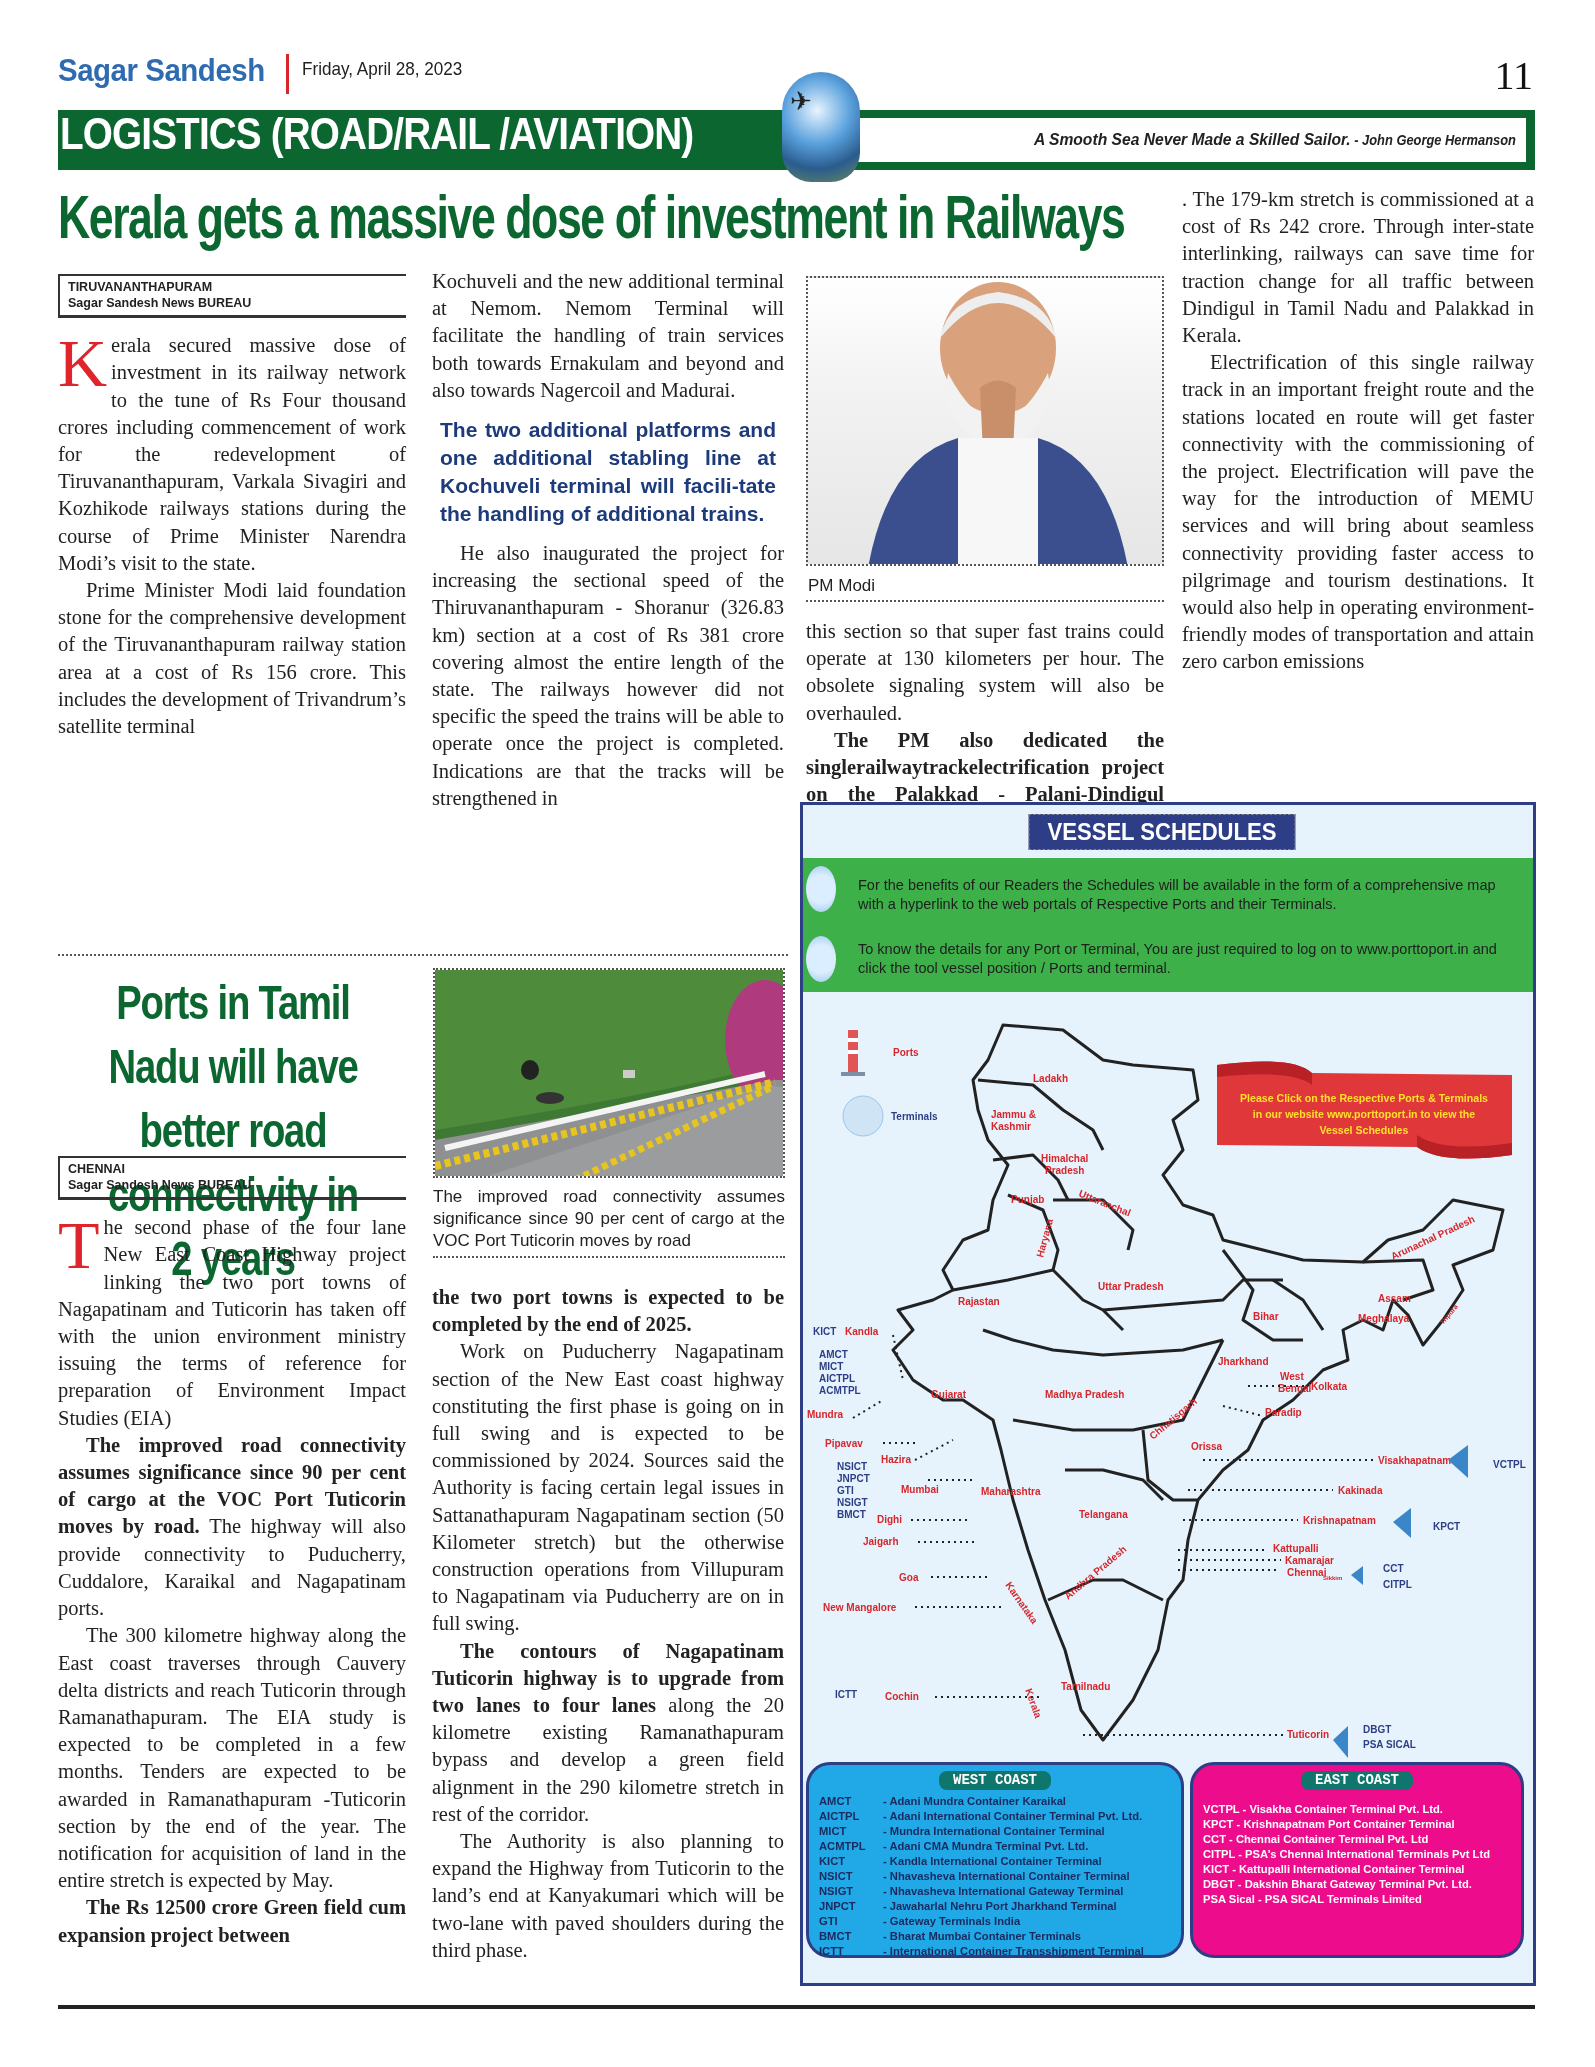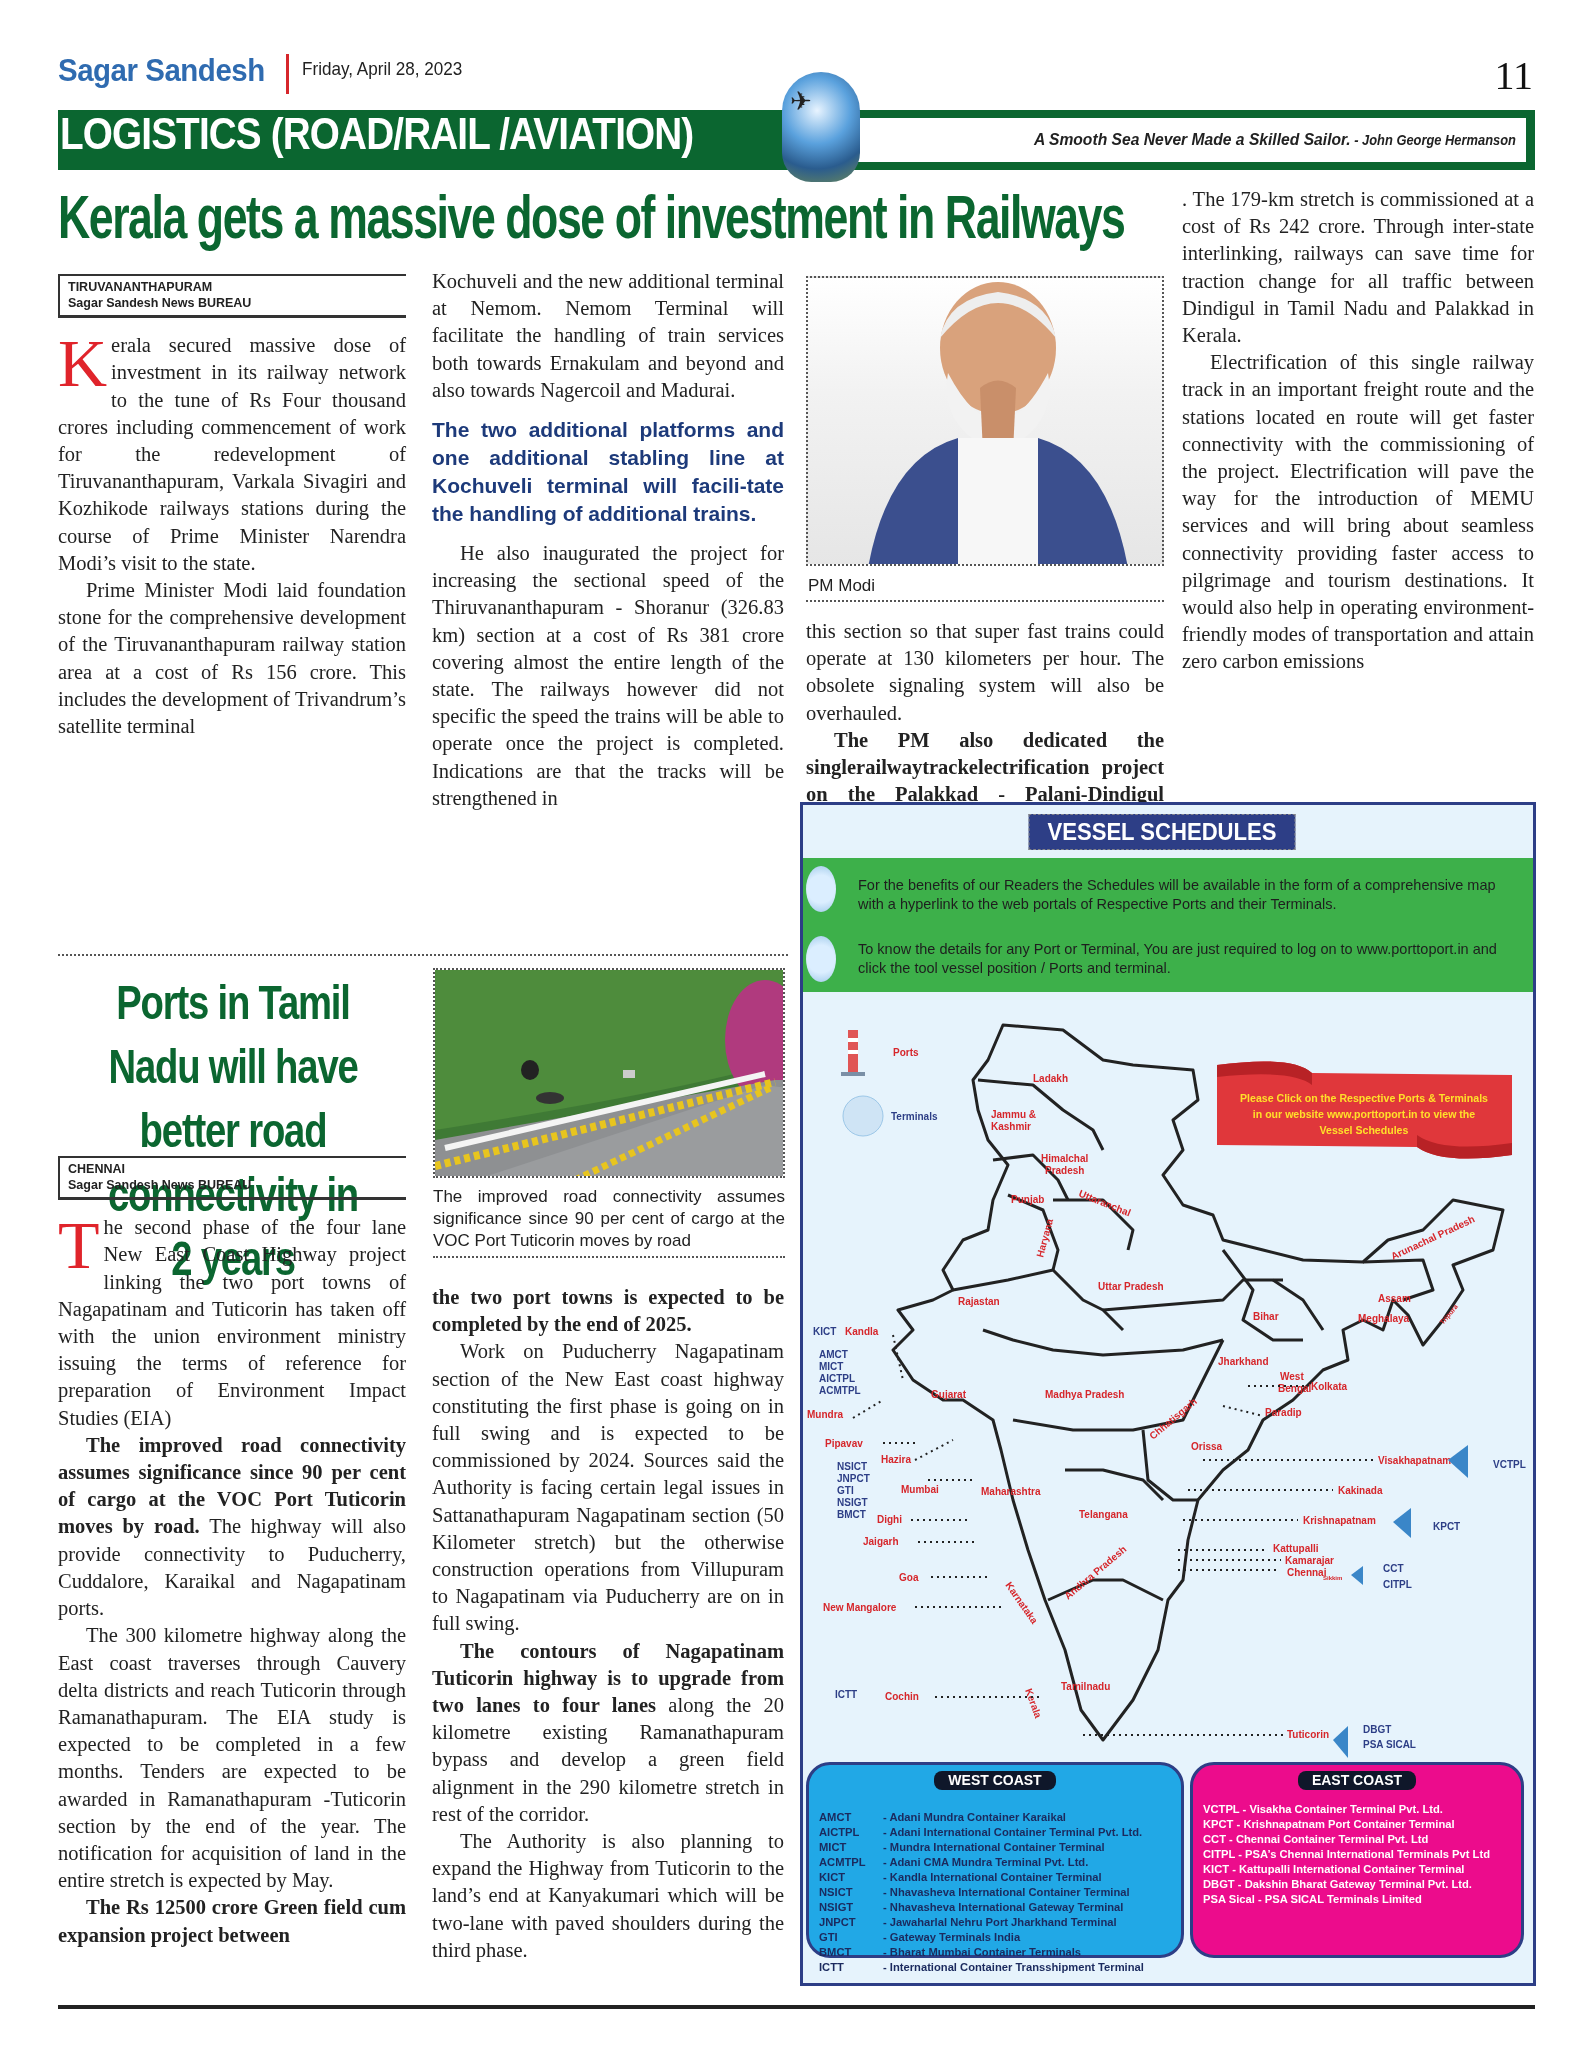--- a/index.html
+++ b/index.html
@@ -27,21 +27,21 @@
 
   
   .byline { border: 2px solid #333; border-right: none; border-bottom-width: 3px; padding: 4px 8px; font-family: "Liberation Sans", sans-serif; font-size: 12.5px; font-weight: bold; line-height: 1.25; color: #222; }
 
   
   .col { font-size: 20.5px; line-height: 27.2px; text-align: justify; color: #222; }
   .col p { text-indent: 28px; }
   .col p.noindent { text-indent: 0; }
   .col b { font-weight: bold; }
   .dropcap { float: left; font-size: 68px; line-height: 54px; color: #e0242b; padding-right: 4px; margin-top: 4px; font-family: "Liberation Serif", serif; }
-  .pullquote { font-family: "Liberation Sans", sans-serif; font-weight: bold; font-size: 21px; line-height: 28px; color: #1d3a7a; margin: 12px 0; text-indent: 0 !important; }
+  .pullquote { font-family: "Liberation Sans", sans-serif; font-weight: bold; font-size: 21px; line-height: 28px; color: #1d3a7a; margin: 12px 8px; text-indent: 0 !important; }
 
   .photo-modi { left: 806px; top: 276px; width: 358px; height: 290px; border: 2px dotted #555; overflow: hidden; background: linear-gradient(180deg, #ffffff 0%, #f2f2f2 40%, #e6e6e6 100%); }
   .photo-caption { font-family: "Liberation Sans", sans-serif; font-size: 17px; color: #222; padding: 4px 2px; border-bottom: 2px dotted #555; }
 
   .dotted-rule { border-top: 2px dotted #555; }
 
   
   .headline2 { left: 58px; top: 970px; width: 350px; text-align: center; font-family: "Liberation Sans", sans-serif; font-weight: bold; font-size: 49px; line-height: 64px; color: #0b6630; letter-spacing: -1.5px; transform: scaleX(0.78); transform-origin: center top; }
 
   .photo-road { left: 433px; top: 968px; width: 352px; height: 210px; border: 2px dotted #555; overflow: hidden; }
@@ -55,21 +55,21 @@
   .vg-icon { position: absolute; left: 806px; width: 30px; height: 46px; border-radius: 50%; background: radial-gradient(circle, #dbeeff 50%, #9cc7e8 100%); }
 
   .map-svg { left: 803px; top: 1000px; width: 730px; height: 760px; }
   .legend-label { font-family: "Liberation Sans", sans-serif; font-weight: bold; font-size: 10px; }
   .ribbon { left: 1212px; top: 1055px; width: 300px; height: 110px; }
   .ribbon-text { left: 1224px; top: 1090px; width: 280px; text-align: center; font-family: "Liberation Sans", sans-serif; font-weight: bold; font-size: 11.5px; line-height: 16px; color: #ffe02a; transform: scaleX(0.92); }
 
   .coast-box { border-radius: 24px; border: 3px solid #2d3e86; padding: 6px 10px; font-family: "Liberation Sans", sans-serif; font-weight: bold; font-size: 11.2px; line-height: 15px; }
   .west-box { left: 806px; top: 1762px; width: 378px; height: 196px; background: #21a8e6; color: #1b2a5e; }
   .east-box { left: 1190px; top: 1762px; width: 334px; height: 196px; background: #ec0c8c; color: #ffffff; }
-  .coast-title { display: block; width: max-content; margin: 0 auto 20px; background: #0f172a; color: #fff; font-size: 14px; padding: 2px 14px; border-radius: 8px; }
+  .coast-title { display: block; width: max-content; margin: 0 auto 4px; background: #0f766e; color: #fff; font-size: 14px; padding: 2px 14px; border-radius: 8px; font-family: Liberation Mono, monospace; }
   .coast-row { display: flex; white-space: nowrap; }
   .coast-abbr { width: 64px; flex: none; }
 
   .bottom-rule { left: 58px; top: 2005px; width: 1477px; height: 4px; background: #222; }
 </style>
 </head>
 <body>
 
 <div class="abs brand">Sagar Sandesh</div>
 <div class="abs brand-sep"></div>

